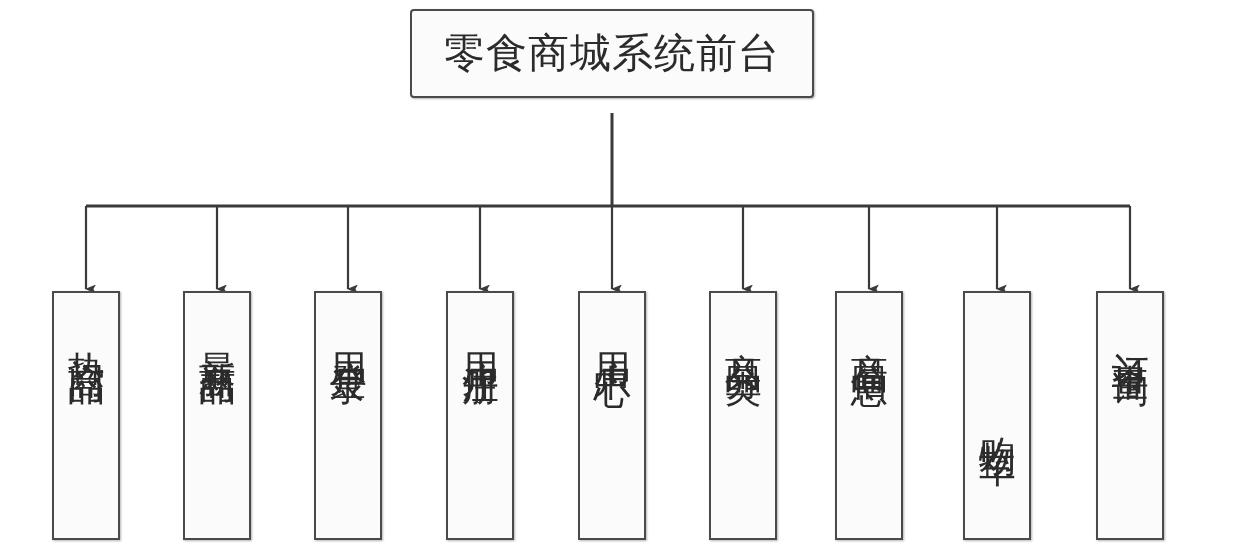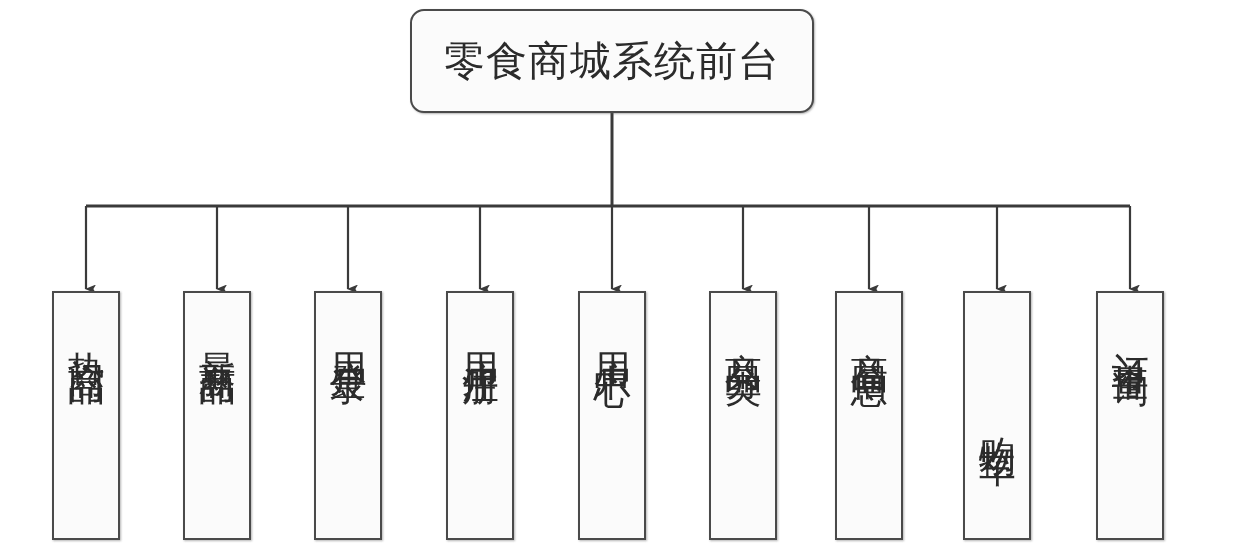--- a/index.html
+++ b/index.html
@@ -28,22 +28,22 @@
     position: absolute;
     box-sizing: border-box;
     background: #fbfbfb;
     border: 2px solid #4a4a4a;
     box-shadow: 1px 1px 2px rgba(90,90,90,0.45);
   }
   #root-node {
     left: 410px;
     top: 9px;
     width: 404px;
-    height: 104px;
-    border-radius: 14px;
+    height: 89px;
+    border-radius: 4px;
     display: flex;
     align-items: center;
     justify-content: center;
   }
   #root-node .root-label {
     font-size: 41px;
     line-height: 1;
     color: #2b2b2b;
     letter-spacing: 1px;
     white-space: nowrap;

